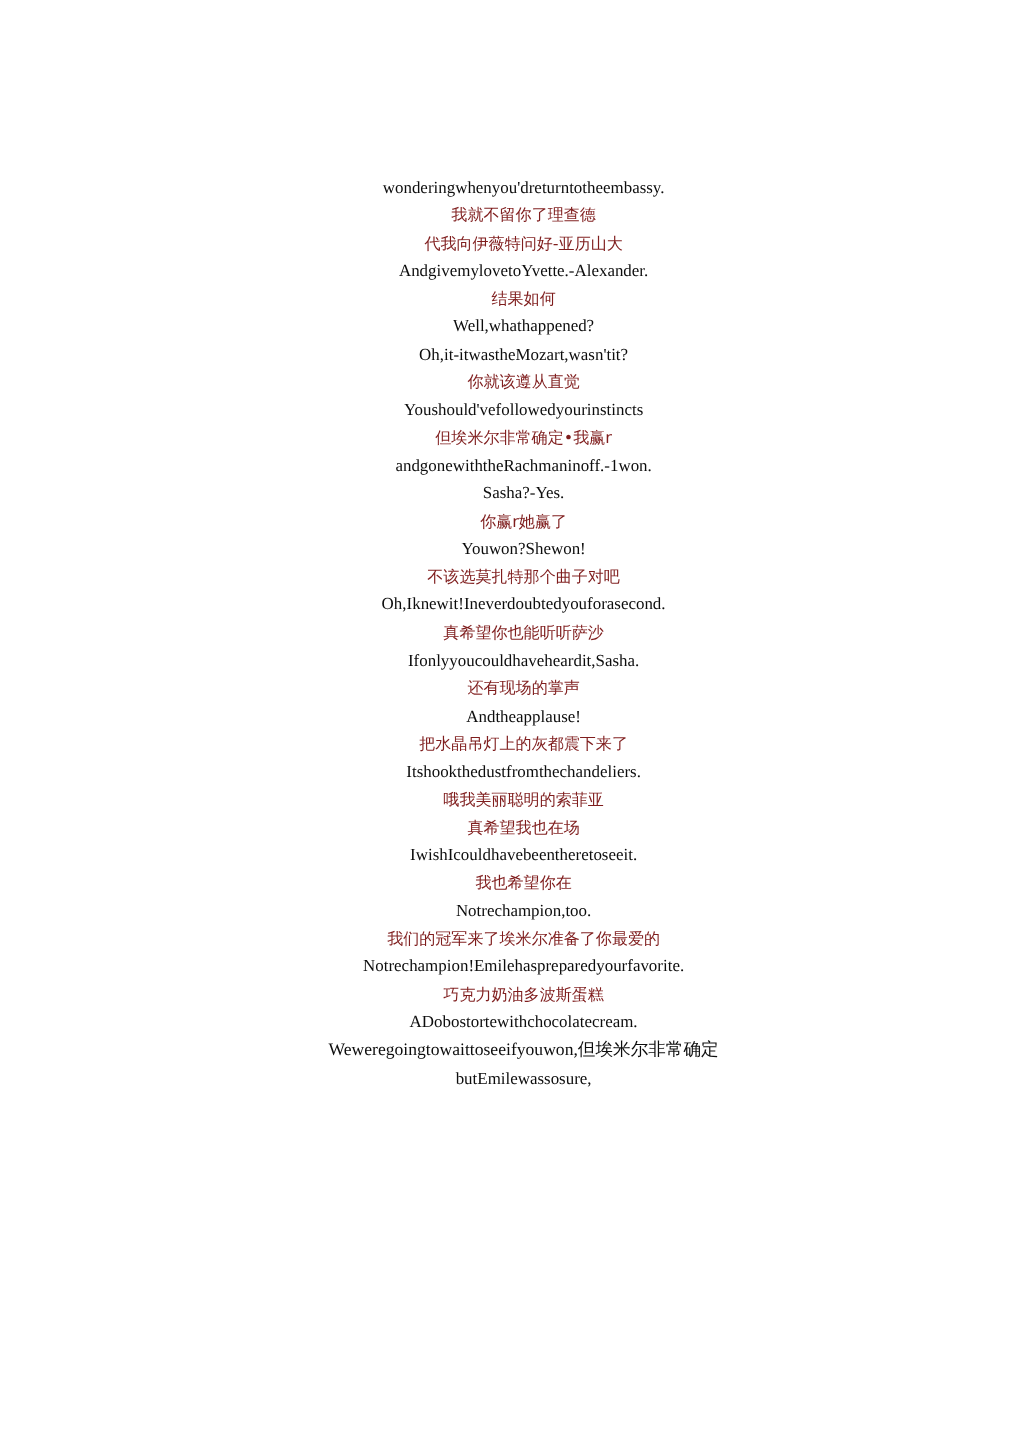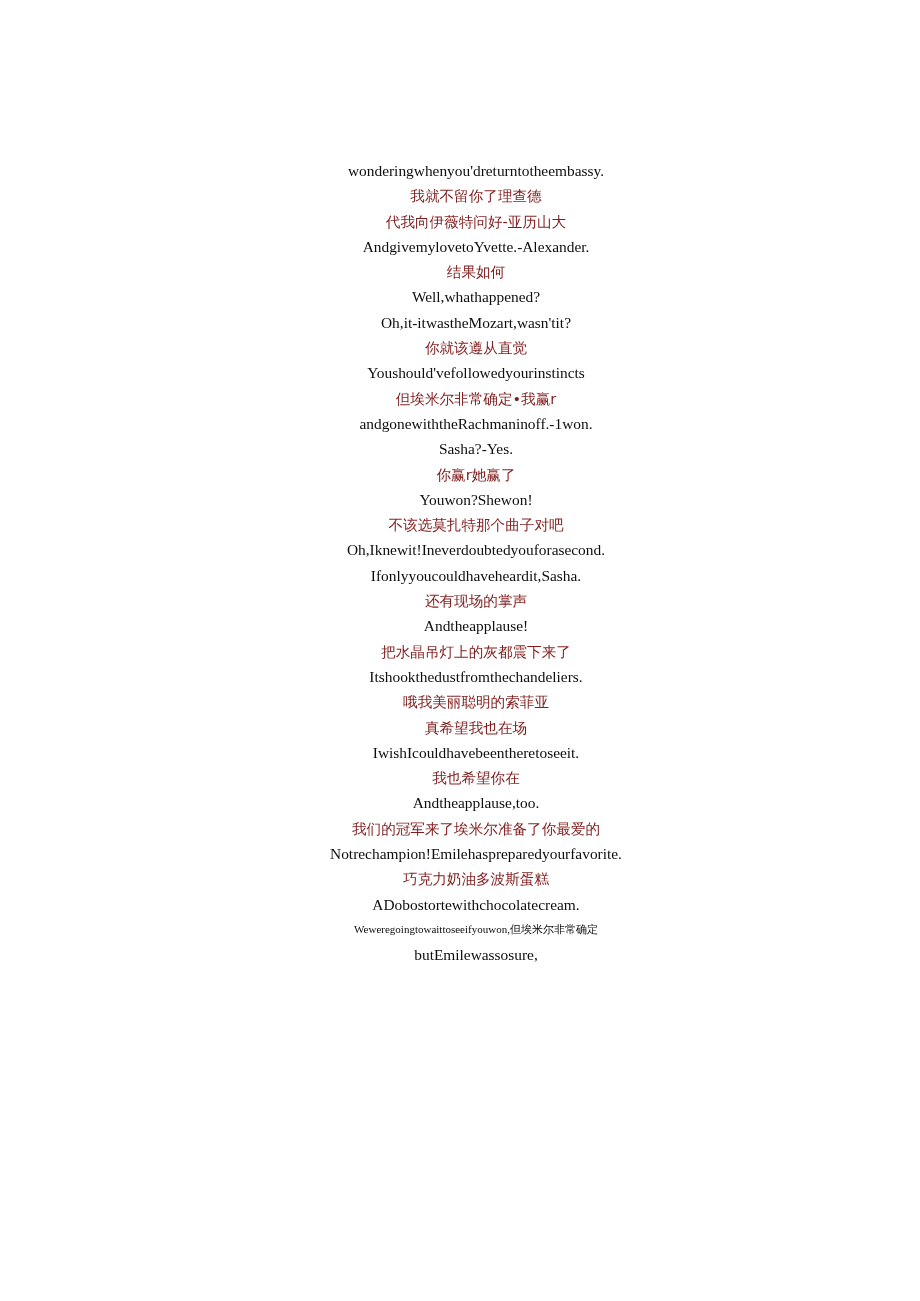--- a/index.html
+++ b/index.html
@@ -51,21 +51,21 @@
   .sub-line.lang-zh {
     color: #7f1d1d;
     font-family: "DejaVu Sans", "Liberation Sans", sans-serif;
     font-size: 14.6px;
   }
 
   
   .sub-line.lang-mixed {
     color: #0d0d0d;
     font-family: "Liberation Serif", "DejaVu Serif", serif;
-    font-size: 11px;
+    font-size: 16px;
   }
 </style>
 </head>
 <body>
 
 <div class="page">
   <div class="transcript" id="transcript">
       <div class="sub-line lang-en">wonderingwhenyou'dreturntotheembassy.</div>
       <div class="sub-line lang-zh">我就不留你了理查德</div>
       <div class="sub-line lang-zh">代我向伊薇特问好-亚历山大</div>
@@ -75,30 +75,31 @@
       <div class="sub-line lang-en">Oh,it-itwastheMozart,wasn'tit?</div>
       <div class="sub-line lang-zh">你就该遵从直觉</div>
       <div class="sub-line lang-en">Youshould'vefollowedyourinstincts</div>
       <div class="sub-line lang-zh">但埃米尔非常确定•我赢r</div>
       <div class="sub-line lang-en">andgonewiththeRachmaninoff.-1won.</div>
       <div class="sub-line lang-en">Sasha?-Yes.</div>
       <div class="sub-line lang-zh">你赢r她赢了</div>
       <div class="sub-line lang-en">Youwon?Shewon!</div>
       <div class="sub-line lang-zh">不该选莫扎特那个曲子对吧</div>
       <div class="sub-line lang-en">Oh,Iknewit!Ineverdoubtedyouforasecond.</div>
+      <div class="sub-line lang-zh">真希望你也能听听萨沙</div>
       <div class="sub-line lang-en">Ifonlyyoucouldhaveheardit,Sasha.</div>
       <div class="sub-line lang-zh">还有现场的掌声</div>
       <div class="sub-line lang-en">Andtheapplause!</div>
       <div class="sub-line lang-zh">把水晶吊灯上的灰都震下来了</div>
       <div class="sub-line lang-en">Itshookthedustfromthechandeliers.</div>
       <div class="sub-line lang-zh">哦我美丽聪明的索菲亚</div>
       <div class="sub-line lang-zh">真希望我也在场</div>
       <div class="sub-line lang-en">IwishIcouldhavebeentheretoseeit.</div>
       <div class="sub-line lang-zh">我也希望你在</div>
-      <div class="sub-line lang-en">Andtheapplause,too.</div>
+      <div class="sub-line lang-en">Notrechampion,too.</div>
       <div class="sub-line lang-zh">我们的冠军来了埃米尔准备了你最爱的</div>
       <div class="sub-line lang-en">Notrechampion!Emilehaspreparedyourfavorite.</div>
       <div class="sub-line lang-zh">巧克力奶油多波斯蛋糕</div>
       <div class="sub-line lang-en">ADobostortewithchocolatecream.</div>
       <div class="sub-line lang-mixed">Weweregoingtowaittoseeifyouwon,但埃米尔非常确定</div>
       <div class="sub-line lang-en">butEmilewassosure,</div>
     </div>
 </div>
 
 </body></html>

